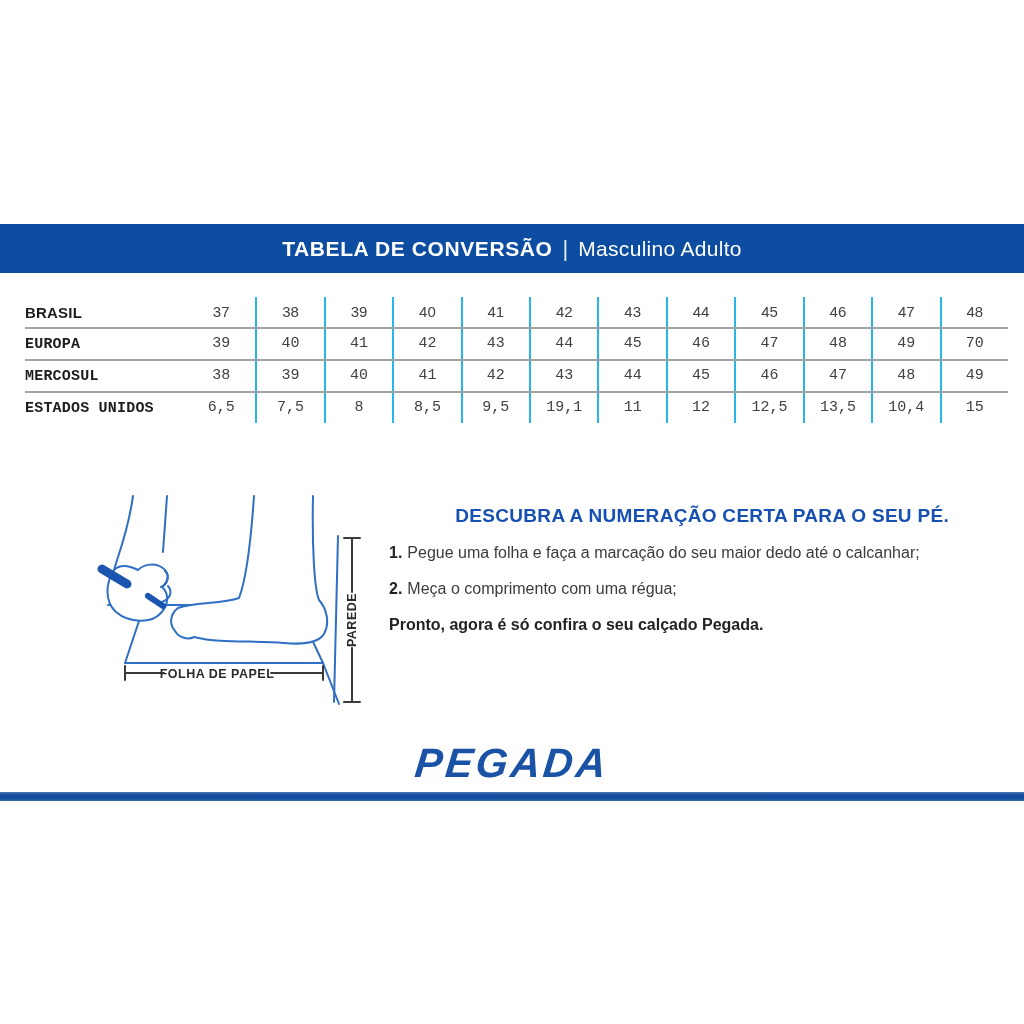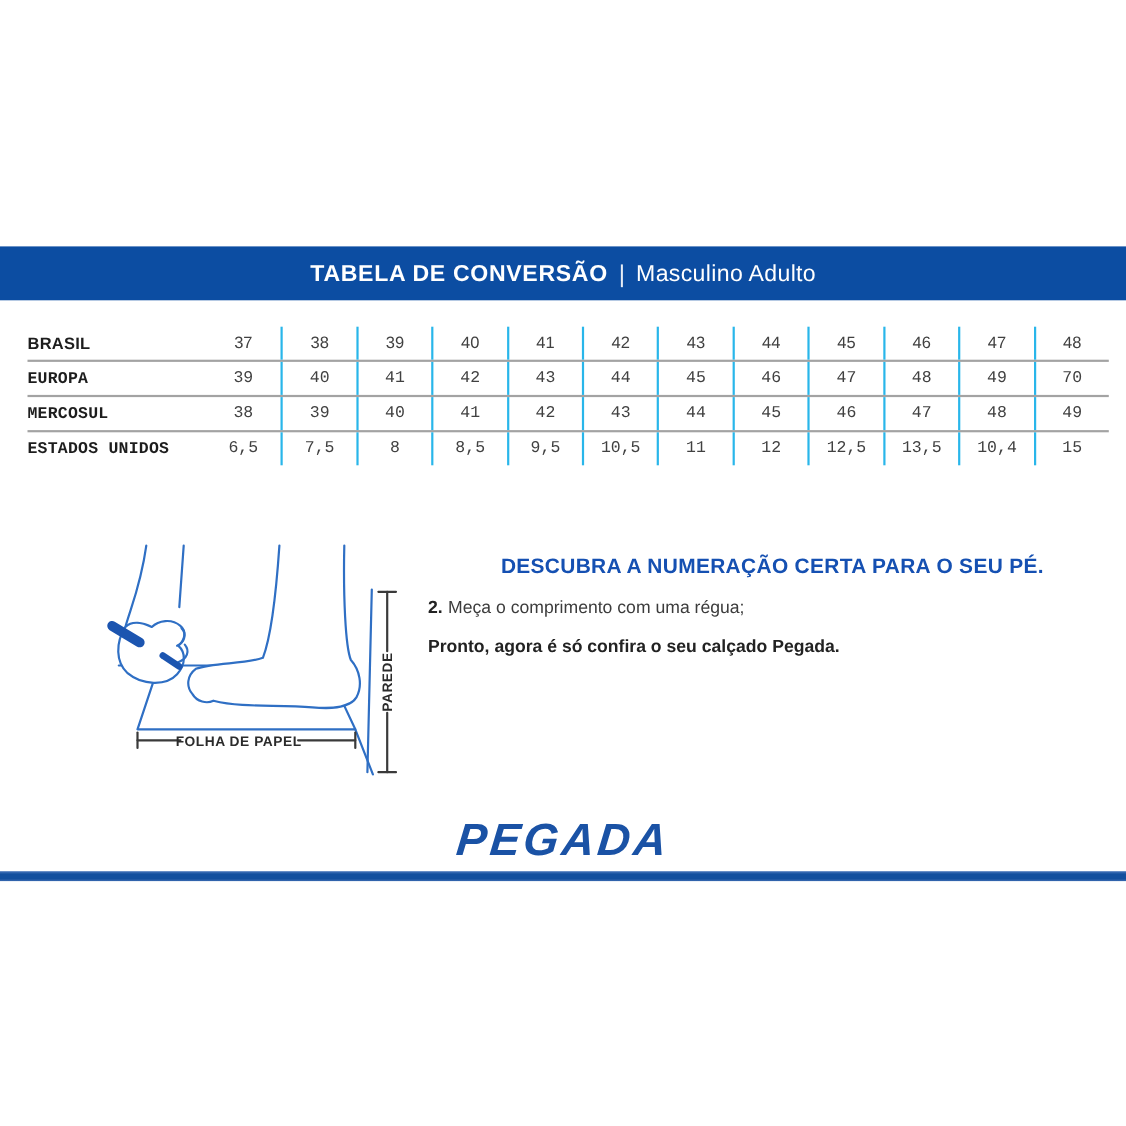--- a/index.html
+++ b/index.html
@@ -96,21 +96,21 @@
       <div class="td">48</div>
       <div class="td">49</div>
     </div>
     <div class="tr">
       <div class="tl">ESTADOS UNIDOS</div>
       <div class="td">6,5</div>
       <div class="td">7,5</div>
       <div class="td">8</div>
       <div class="td">8,5</div>
       <div class="td">9,5</div>
-      <div class="td">10,5</div>
+      <div class="td">19,1</div>
       <div class="td">11</div>
       <div class="td">12</div>
       <div class="td">12,5</div>
       <div class="td">13,5</div>
       <div class="td">10,4</div>
       <div class="td">15</div>
     </div>
   </div>
 
   <svg class="illu" viewBox="0 0 320 230" xmlns="http://www.w3.org/2000/svg">
@@ -149,20 +149,23 @@
       <line x1="280" y1="46" x2="280" y2="100"></line>
       <line x1="280" y1="156" x2="280" y2="210"></line>
     </g>
     <text x="145" y="186" text-anchor="middle" font-family="Liberation Sans, sans-serif" font-size="12.5" font-weight="bold" letter-spacing="0.5" fill="#2b2b2b">FOLHA DE PAPEL</text>
     <text transform="translate(284,128) rotate(-90)" text-anchor="middle" font-family="Liberation Sans, sans-serif" font-size="12.5" font-weight="bold" letter-spacing="0.5" fill="#2b2b2b">PAREDE</text>
   </svg>
 
   <div class="guide">
     <h2>DESCUBRA A NUMERAÇÃO CERTA PARA O SEU PÉ.</h2>
     <p>
+      <span class="num">1.</span><span>Pegue uma folha e faça a marcação do seu maior dedo até o calcanhar;</span>
+    </p>
+    <p>
       <span class="num">2.</span><span>Meça o comprimento com uma régua;</span>
     </p>
     <p class="closing">Pronto, agora é só confira o seu calçado Pegada.</p>
   </div>
 
   <div class="logo">PEGADA</div>
 
   <div class="bottom-bar"></div>
 
 </div>

